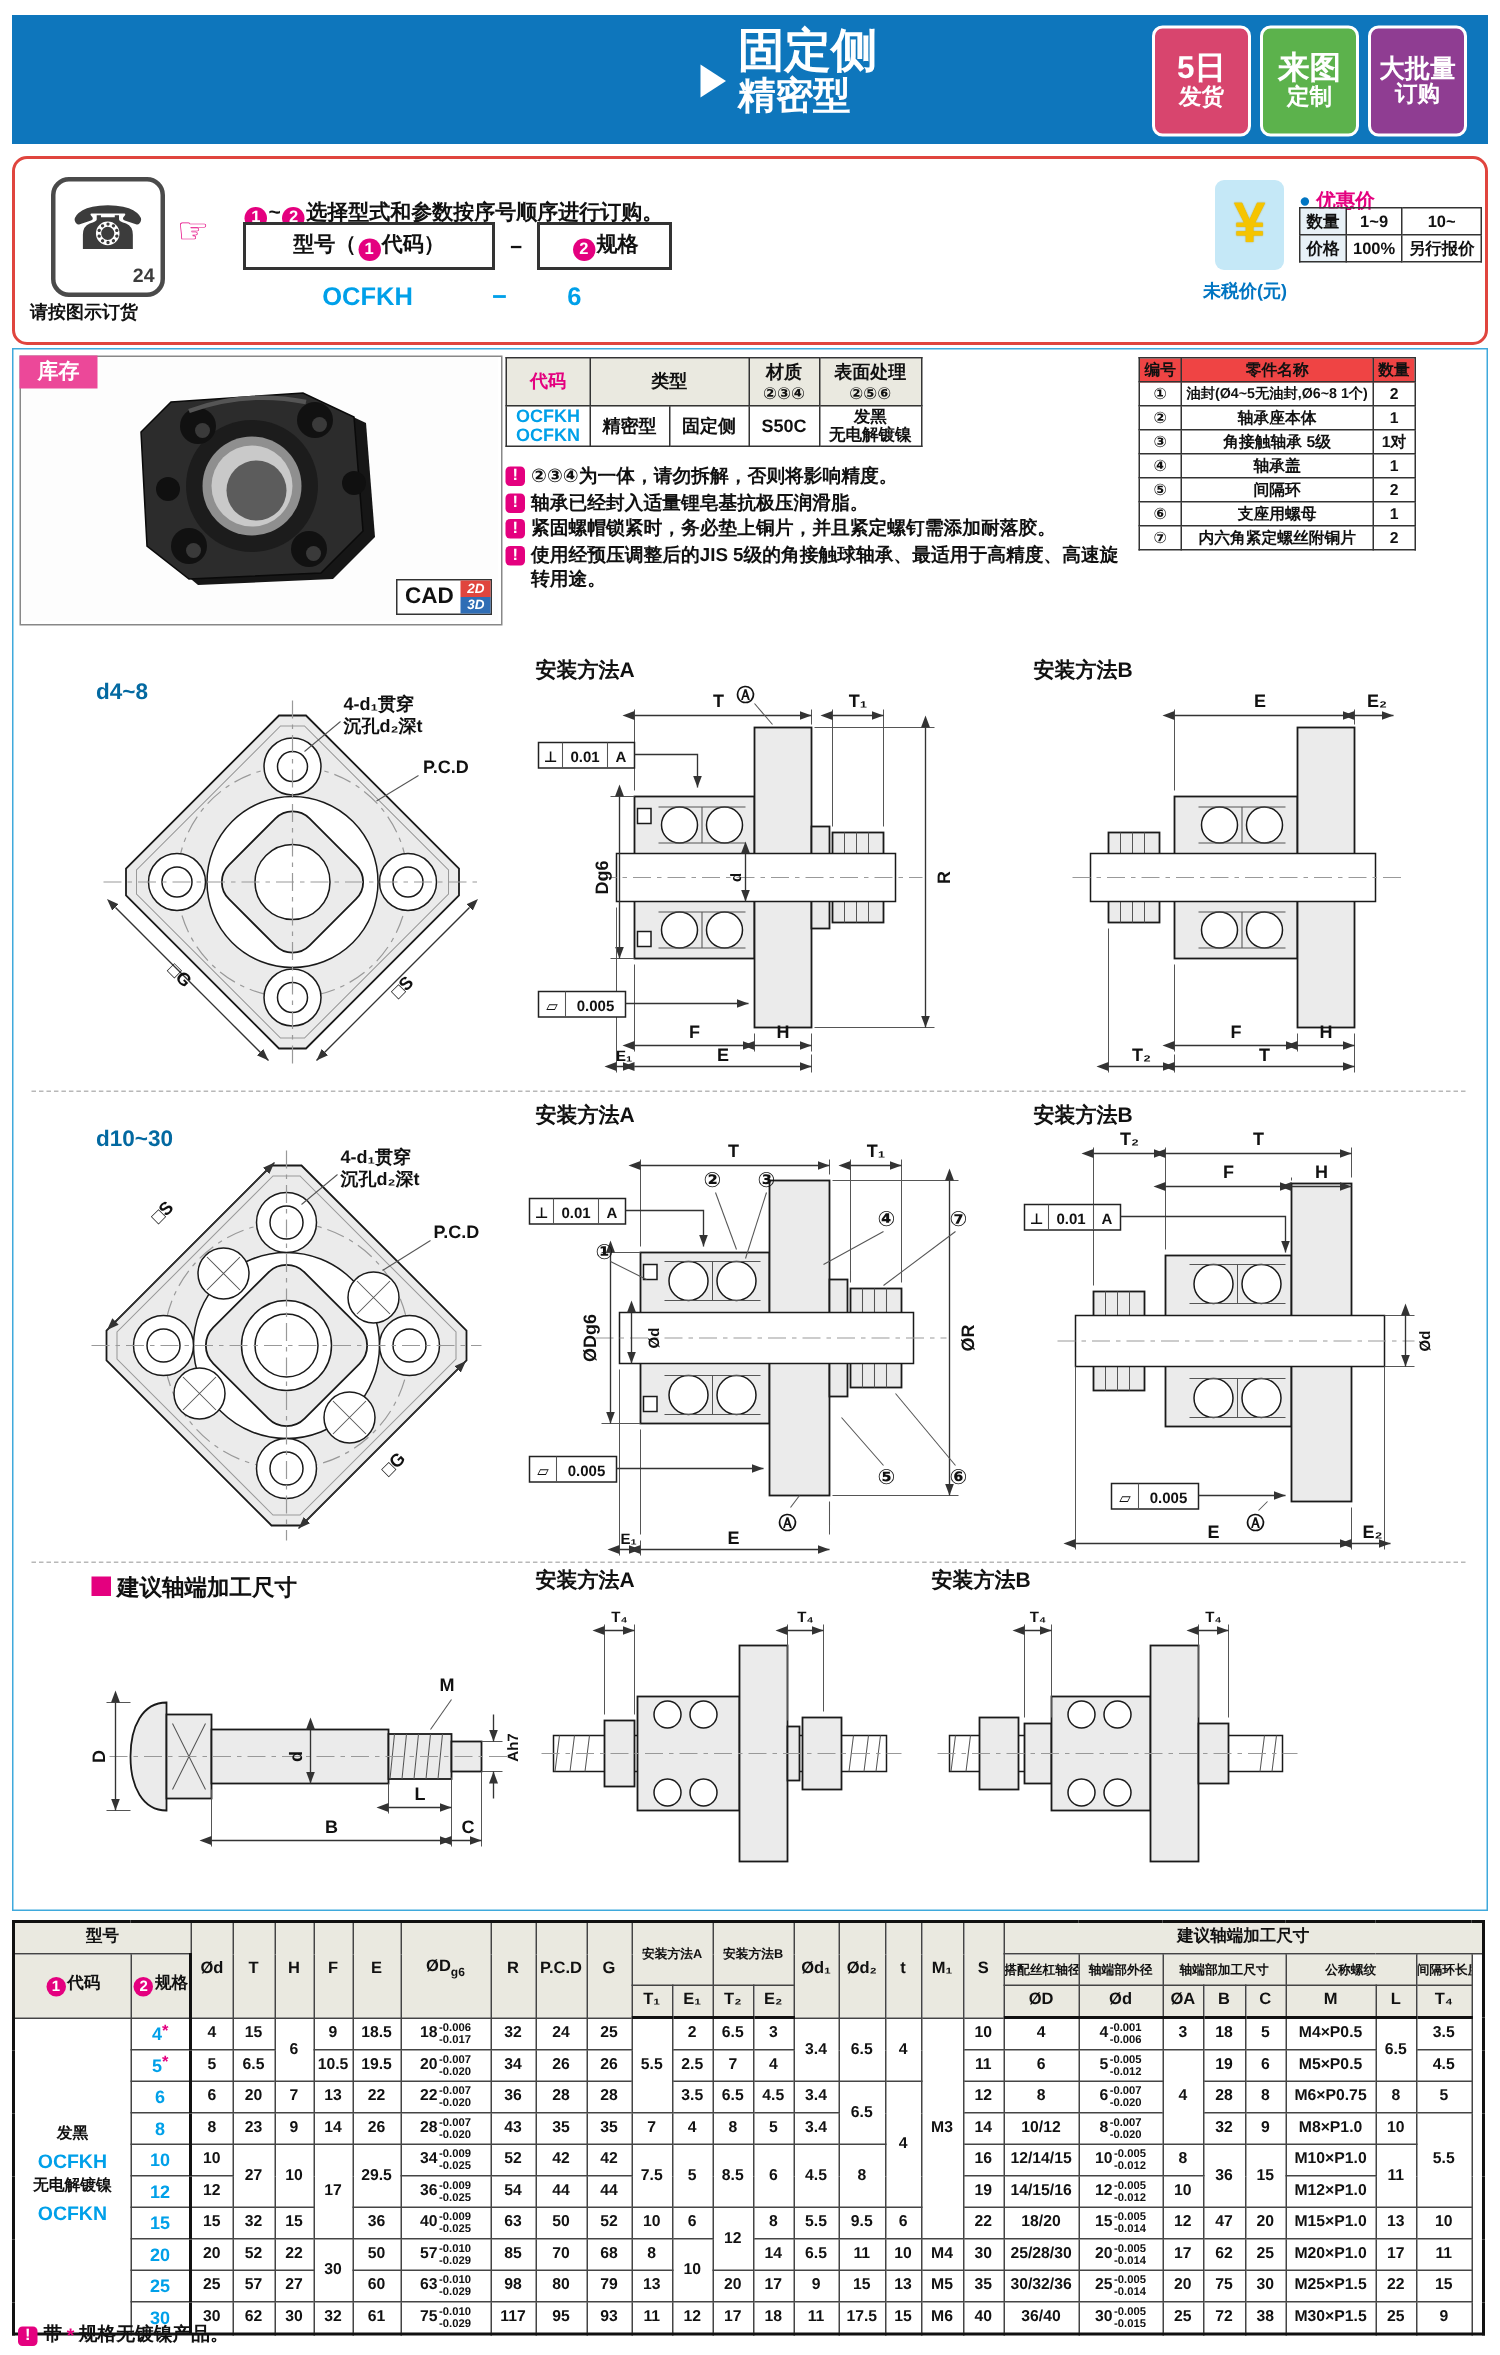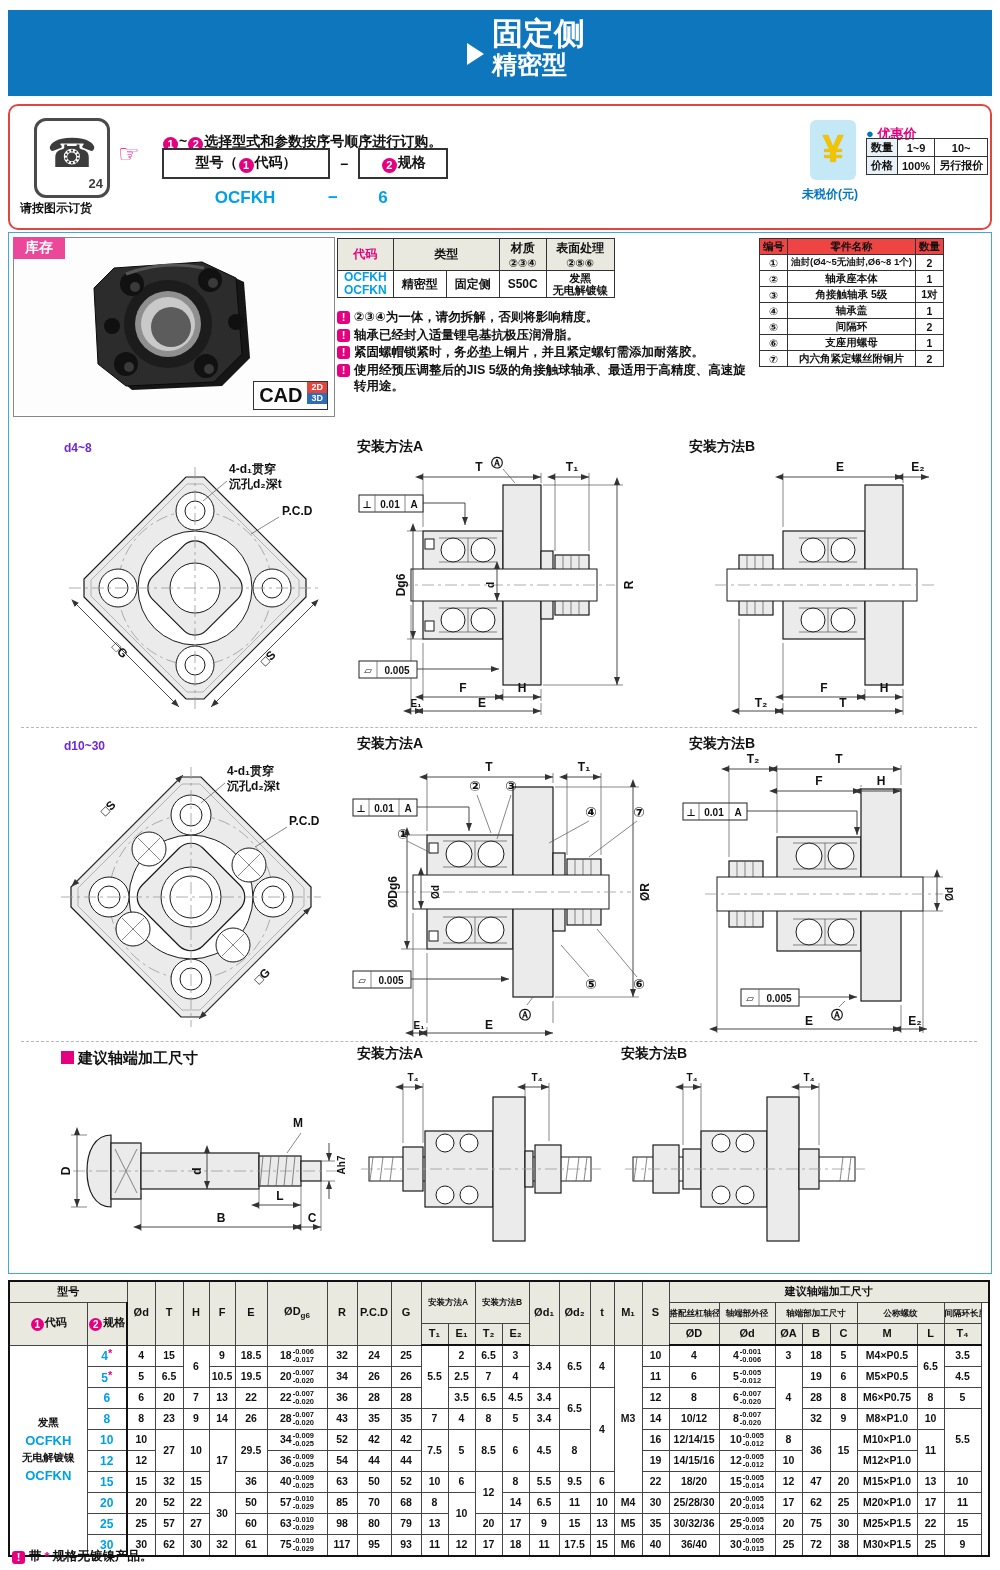--- a/index.html
+++ b/index.html
@@ -38,42 +38,42 @@
   .disc{position:absolute;left:856px;top:19px;font-size:13px;font-weight:bold;color:#e4007f;}
   .disc .dot{color:#0075c2;font-size:13px;}
   .price-tbl{position:absolute;left:856px;top:32px;border-collapse:collapse;font-size:11px;}
   .price-tbl td{border:1px solid #333;padding:1px 4px;text-align:center;white-space:nowrap;font-weight:bold;}
   .price-tbl td:first-child{background:#e8f1f7;}
   
   .mainbox{position:absolute;left:8px;top:232px;width:982px;height:1040px;border:1.5px solid #3fa9dc;background:#fff;}
   .stock{position:absolute;left:4px;top:4px;background:#ec4899;color:#fff;font-size:14px;font-weight:bold;padding:2px 12px;z-index:3;}
   .photo{position:absolute;left:4px;top:4px;width:320px;height:178px;border:1px solid #888;}
   .cadbadge{position:absolute;right:6px;bottom:6px;display:flex;border:1.5px solid #333;background:#fff;font-weight:bold;}
-  .cadbadge .c{padding:2px 5px;font-size:20px;text-align:right;}
-  .cadbadge .dd{display:flex;flex-direction:column;font-size:9px;color:#fff;line-height:1.2;}
+  .cadbadge .c{padding:2px 5px;font-size:15px;text-align:right;}
+  .cadbadge .dd{display:flex;flex-direction:column;font-size:9px;color:#fff;line-height:1.2;font-style:italic;}
   .cadbadge .d2{background:#e0453e;padding:0 4px;}
   .cadbadge .d3{background:#2f6db5;padding:0 4px;}
   
   .codetbl{position:absolute;left:328px;top:5px;border-collapse:collapse;font-size:12px;}
   .codetbl th,.codetbl td{border:1px solid #333;text-align:center;padding:1px 8px;font-weight:bold;white-space:nowrap;}
   .codetbl th{background:#eae9e0;}
   .codetbl .mag{color:#e4007f;}
   .codetbl .blue{color:var(--blue,#00a0e9);}
   .codetbl .sm{font-size:11px;display:block;line-height:1.1;}
   
   .notes{position:absolute;left:328px;top:76px;width:418px;}
   .note{font-size:12.5px;font-weight:bold;line-height:1.32;margin-bottom:1px;display:flex;}
   .warn{flex:0 0 13px;width:13px;height:13px;background:#e4007f;color:#fff;border-radius:3px;font-size:11px;
     line-height:13px;text-align:center;margin:2px 4px 0 0;font-weight:bold;}
   
   .partstbl{position:absolute;left:750px;top:5px;border-collapse:collapse;font-size:10.5px;}
   .partstbl th,.partstbl td{border:1px solid #333;text-align:center;font-weight:bold;padding:0 3px;height:15px;white-space:nowrap;}
   .partstbl th{background:#ef4444;}
   
-  .dlabel{position:absolute;font-size:12px;font-weight:bold;color:#6d28d9;}
+  .dlabel{position:absolute;font-size:15px;font-weight:bold;color:#0369a1;margin-top:12px;}
   .mlabel{position:absolute;font-size:14px;font-weight:bold;color:#111;}
   .sep{position:absolute;left:12px;width:956px;border-top:1px dashed #b8b8b8;}
   .sec3title{position:absolute;left:52px;top:816px;font-size:15px;font-weight:bold;}
   .sec3title .sq{display:inline-block;width:13px;height:13px;background:#e4007f;margin-right:4px;vertical-align:-1px;}
   svg text{font-family:"Liberation Sans","DejaVu Sans",sans-serif;}
   .fillg{fill:#ebebeb;stroke:#1a1a1a;stroke-width:1.2;}
   .wh{fill:#fff;stroke:#1a1a1a;stroke-width:1;}
   .dl{stroke:#333;stroke-width:.9;fill:none;}
   .ext{stroke:#555;stroke-width:.7;fill:none;}
   .cl{stroke:#999;stroke-width:.8;stroke-dasharray:12 4 3 4;fill:none;}
@@ -113,20 +113,34 @@
 </svg>
 
 <div class="page">
 
   <div class="hdr">
     <div class="hdr-arrow"></div>
     <div class="hdr-sub">
       <div class="s1">固定侧</div>
       <div class="s2">精密型</div>
     </div>
+    <div class="badges">
+        <div class="badge" style="background: rgb(216, 69, 110);">
+          <div class="b1">5日</div>
+          <div class="b2">发货</div>
+        </div>
+        <div class="badge" style="background: rgb(92, 178, 76);">
+          <div class="b1">来图</div>
+          <div class="b2">定制</div>
+        </div>
+        <div class="badge" style="background: rgb(143, 61, 146);">
+          <div class="b1">大批量</div>
+          <div class="b2">订购</div>
+        </div>
+      </div>
   </div>
 
   <div class="order">
     <div class="phone">
       <div class="glyph">☎</div>
       <div class="p24">24</div>
     </div>
     <div class="phone-cap">请按图示订货</div>
     <div class="finger">☞</div>
     <div class="instr">

